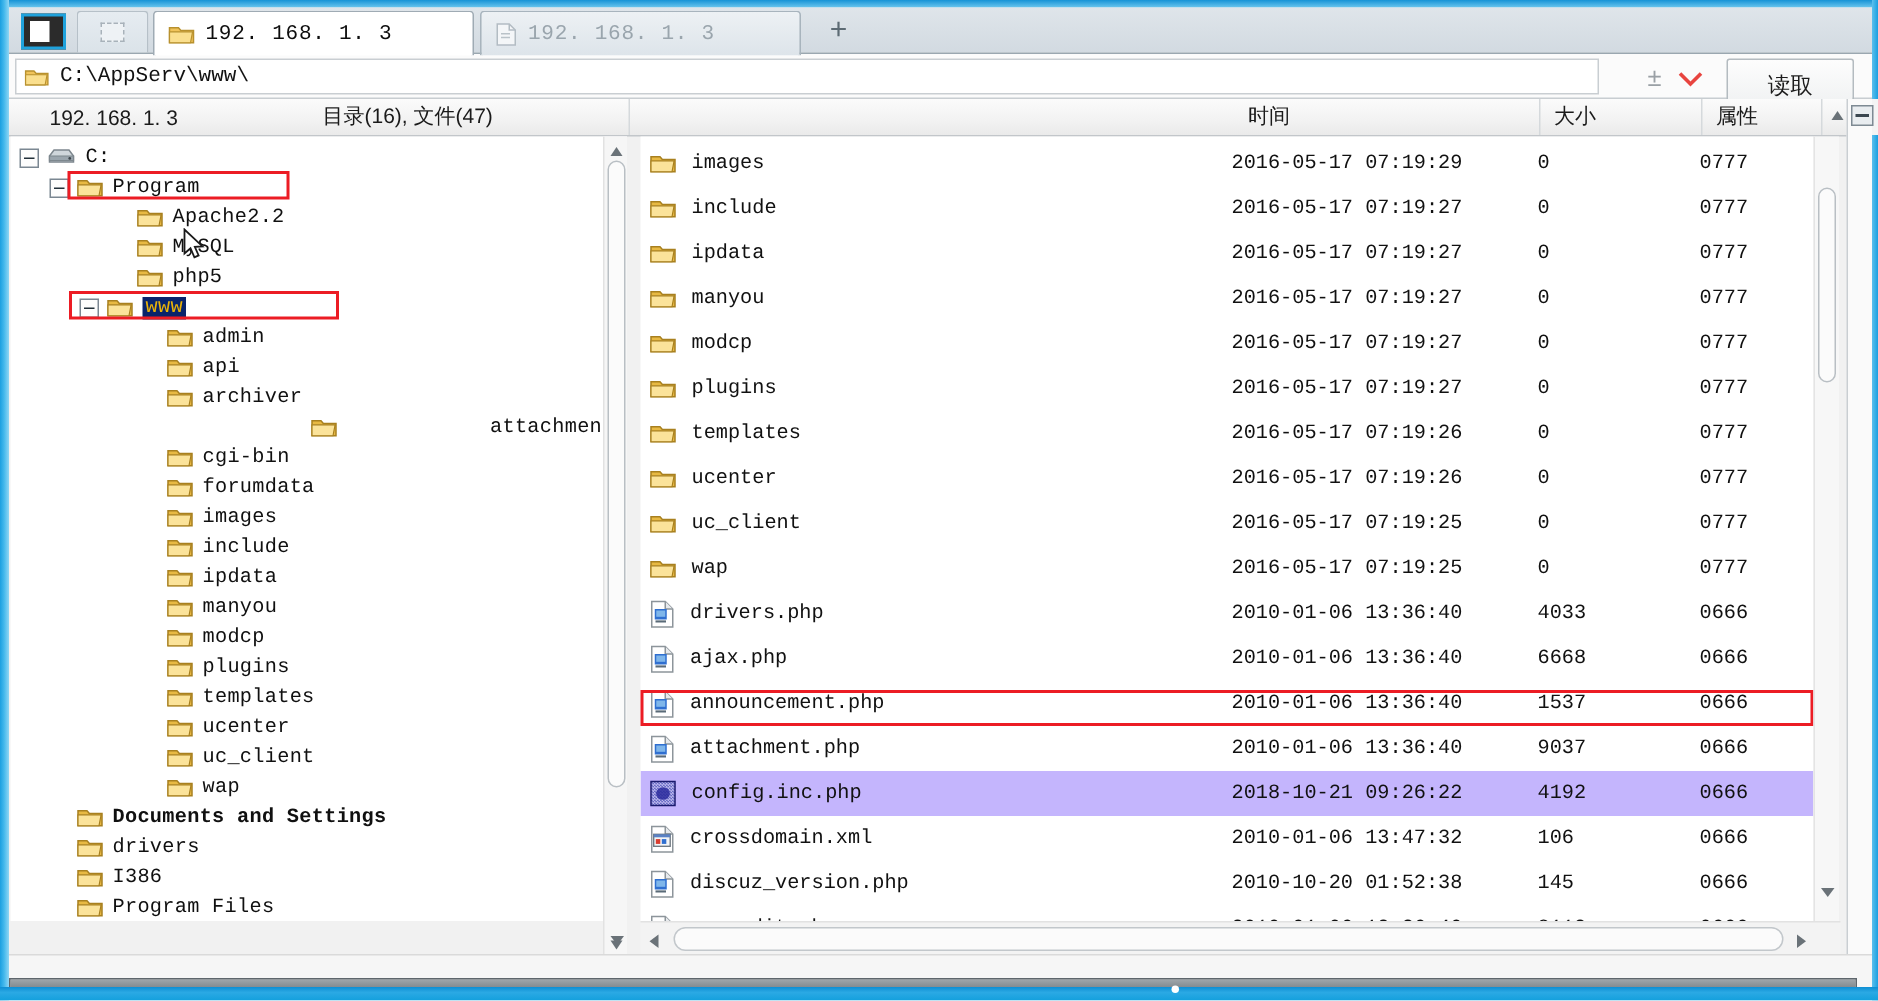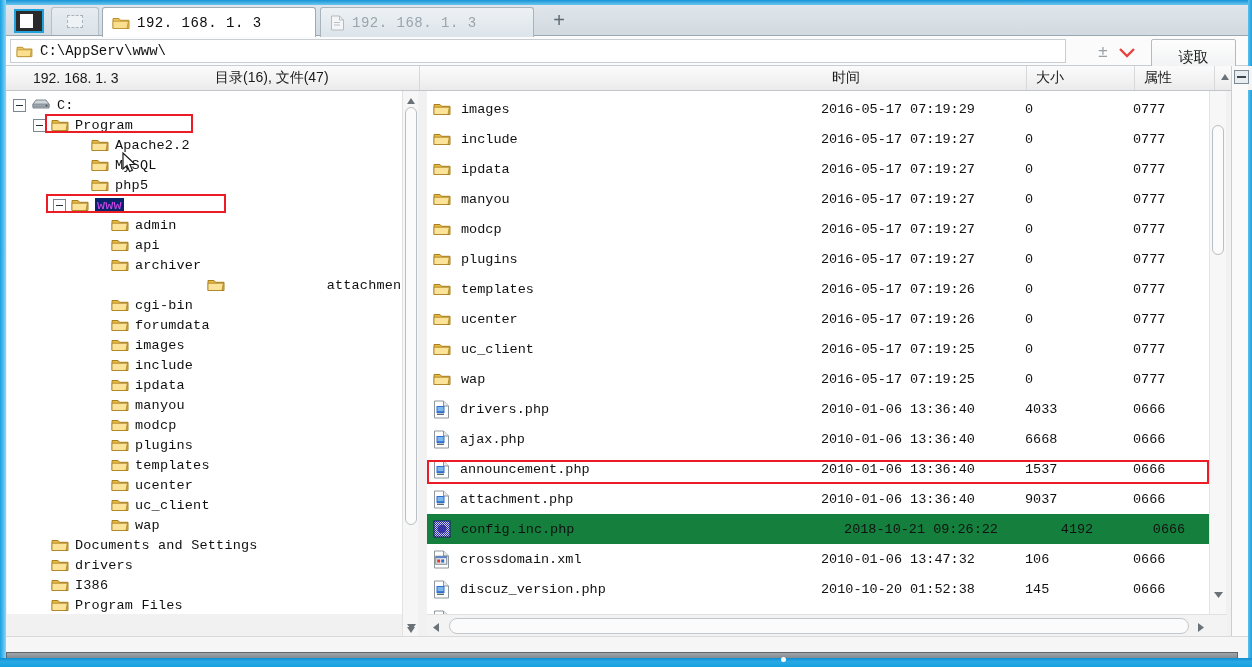--- a/index.html
+++ b/index.html
@@ -160,36 +160,36 @@
     margin-right: 5px; position: relative; flex: 0 0 auto;
   }
   .tnode .exp::before {
     content: ""; position: absolute; left: 2px; top: 5px;
     width: 7px; height: 1px; background: #23313a;
   }
   .tnode .noexp { width: 13px; margin-right: 5px; flex: 0 0 auto; }
   .tnode .ticon { margin-right: 6px; display:flex; flex: 0 0 auto; }
   .tnode .tlabel { letter-spacing: .2px; }
   .tnode .tlabel.sel {
-    background: #08246b; color: #d946ef; padding: 0 2px;
+    background: #08246b; color: #eab308; padding: 0 2px;
   }
   .redbox {
     position: absolute; border: 2px solid #ec1c24; pointer-events: none;
   }
 
   
   .listpane {
     position: absolute; left: 427px; top: 91px; width: 782px; height: 523px;
     background: #ffffff; overflow: hidden;
   }
   .frow {
     position: relative; height: 30px; display: flex; align-items: center;
     font-size: 13.5px; color: #111;
   }
-  .frow.selected { background: #15803d; text-align: center; }
+  .frow.selected { background: #c4b5fd; }
   .c-name { width: 390px; display: flex; align-items: center; padding-left: 6px; }
   .c-name .ticon { margin-right: 10px; display: flex; flex: 0 0 auto; }
   .c-time { width: 204px; padding-left: 4px; }
   .c-size { width: 108px; padding-left: 4px; }
   .c-attr { width: 76px; padding-left: 4px; }
 
   .list-scroll {
     position: absolute; left: 1209px; top: 91px; width: 17px; height: 523px;
     background: #f7f7f7; border-left: 1px solid #e4e4e4;
   }
@@ -531,21 +531,21 @@
         <div class="tnode" style="padding-left: 80px;">
           <span class="noexp"></span>
           <span class="ticon">
             <svg width="18" height="14" viewBox="0 0 18 14">
               <path d="M1 2.5h6l1.6 1.8H17V12.5H1z" fill="#e8b943" stroke="#a8801f" stroke-width="1"></path>
               <path d="M1 5.2h15.4L15 12.5H1z" fill="#fbe39a" stroke="#a8801f" stroke-width="0.8"></path>
             </svg>
           </span>
           <span class="tlabel">wap</span>
         </div>
-        <div class="tnode" style="padding-left: 20px;">
+        <div class="tnode" style="padding-left: 20px; font-weight: bold;">
           <span class="noexp"></span>
           <span class="ticon">
             <svg width="18" height="14" viewBox="0 0 18 14">
               <path d="M1 2.5h6l1.6 1.8H17V12.5H1z" fill="#e8b943" stroke="#a8801f" stroke-width="1"></path>
               <path d="M1 5.2h15.4L15 12.5H1z" fill="#fbe39a" stroke="#a8801f" stroke-width="0.8"></path>
             </svg>
           </span>
           <span class="tlabel">Documents and Settings</span>
         </div>
         <div class="tnode" style="padding-left: 20px;">

